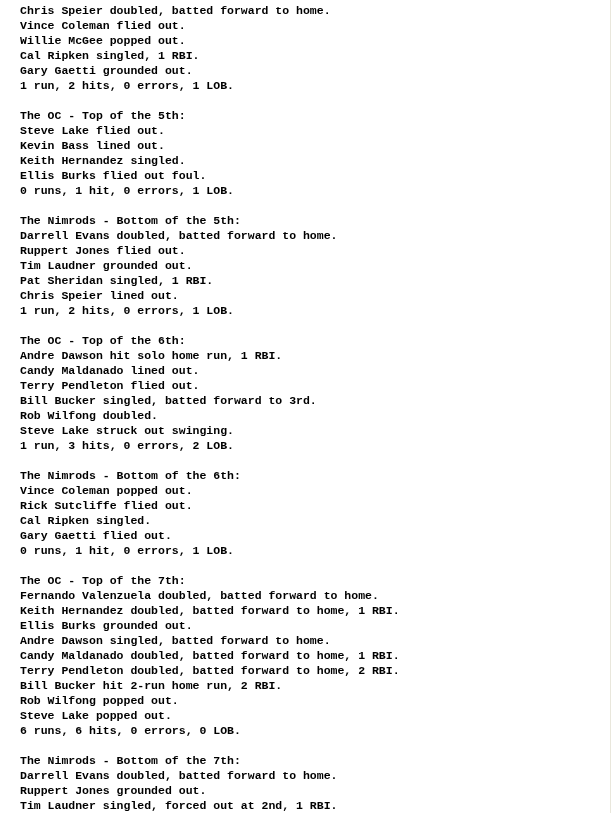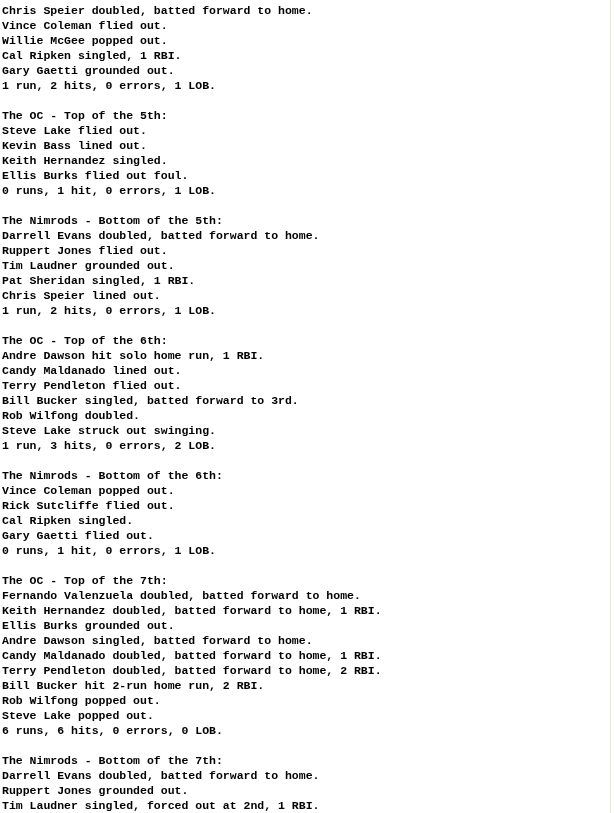--- a/index.html
+++ b/index.html
@@ -25,20 +25,21 @@
     font-weight: 700;
     color: #000000;
     white-space: pre;
     letter-spacing: 0;
   }
   .section {
     margin: 0 0 15px 0;
   }
   .line {
     height: 15px;
+    margin-left: 18px;
   }
   .edge-line {
     position: absolute;
     top: 0;
     right: 3px;
     width: 1px;
     height: 100%;
     background: #e9e7dc;
   }
 </style>

